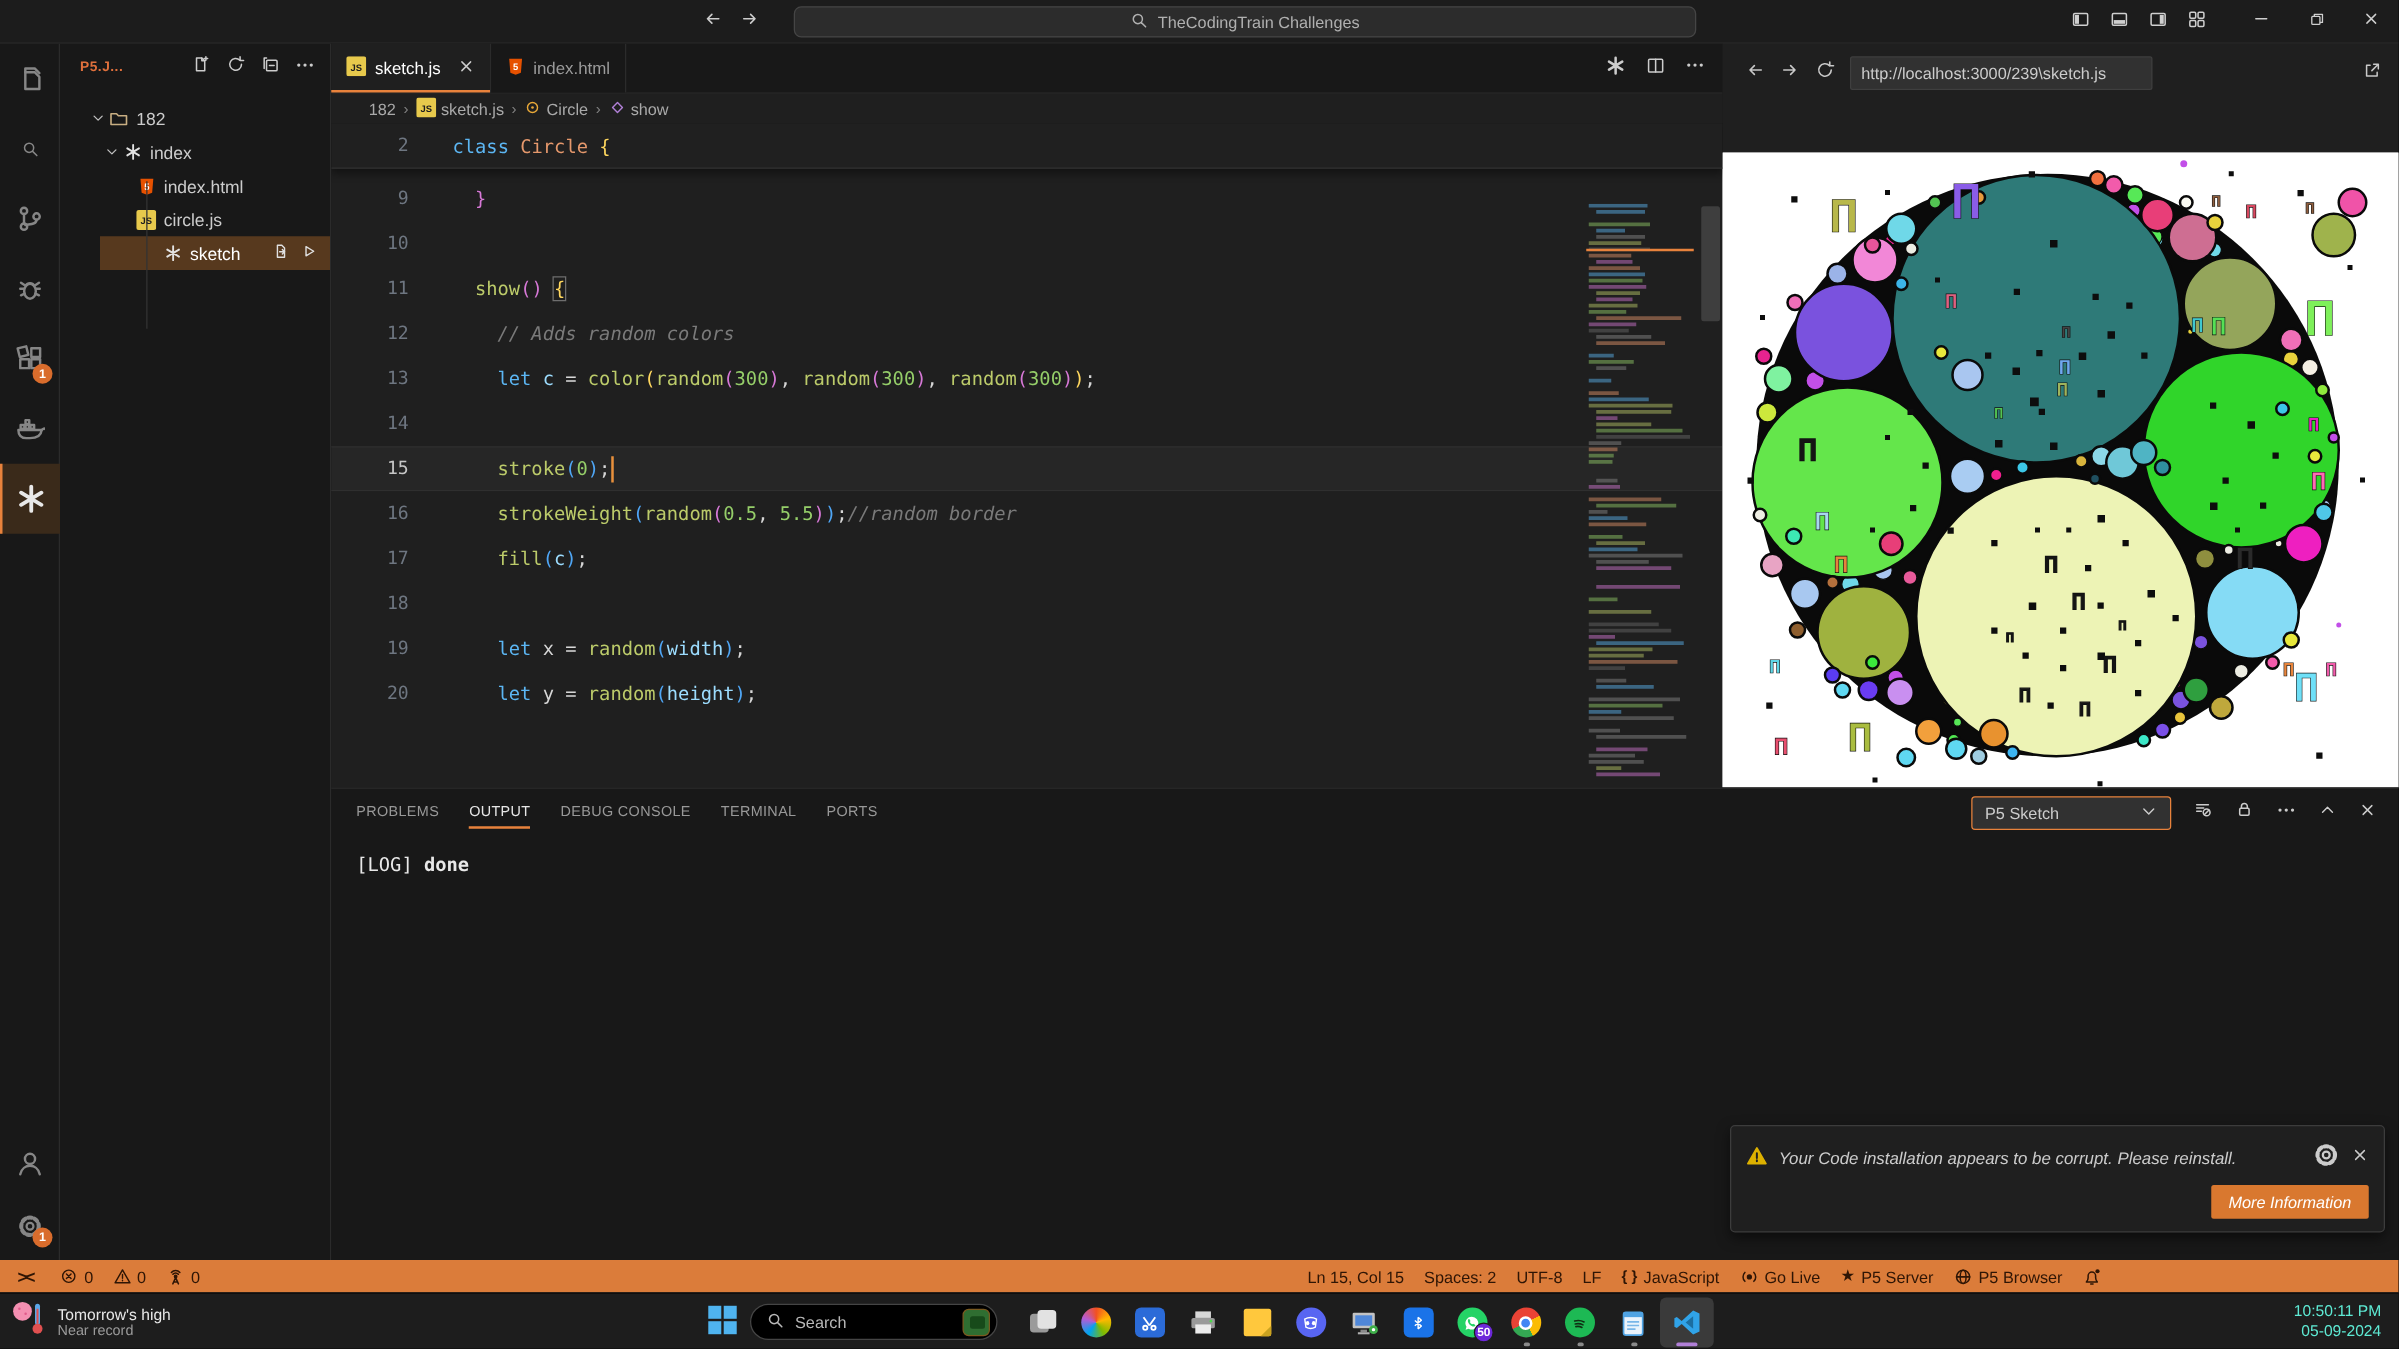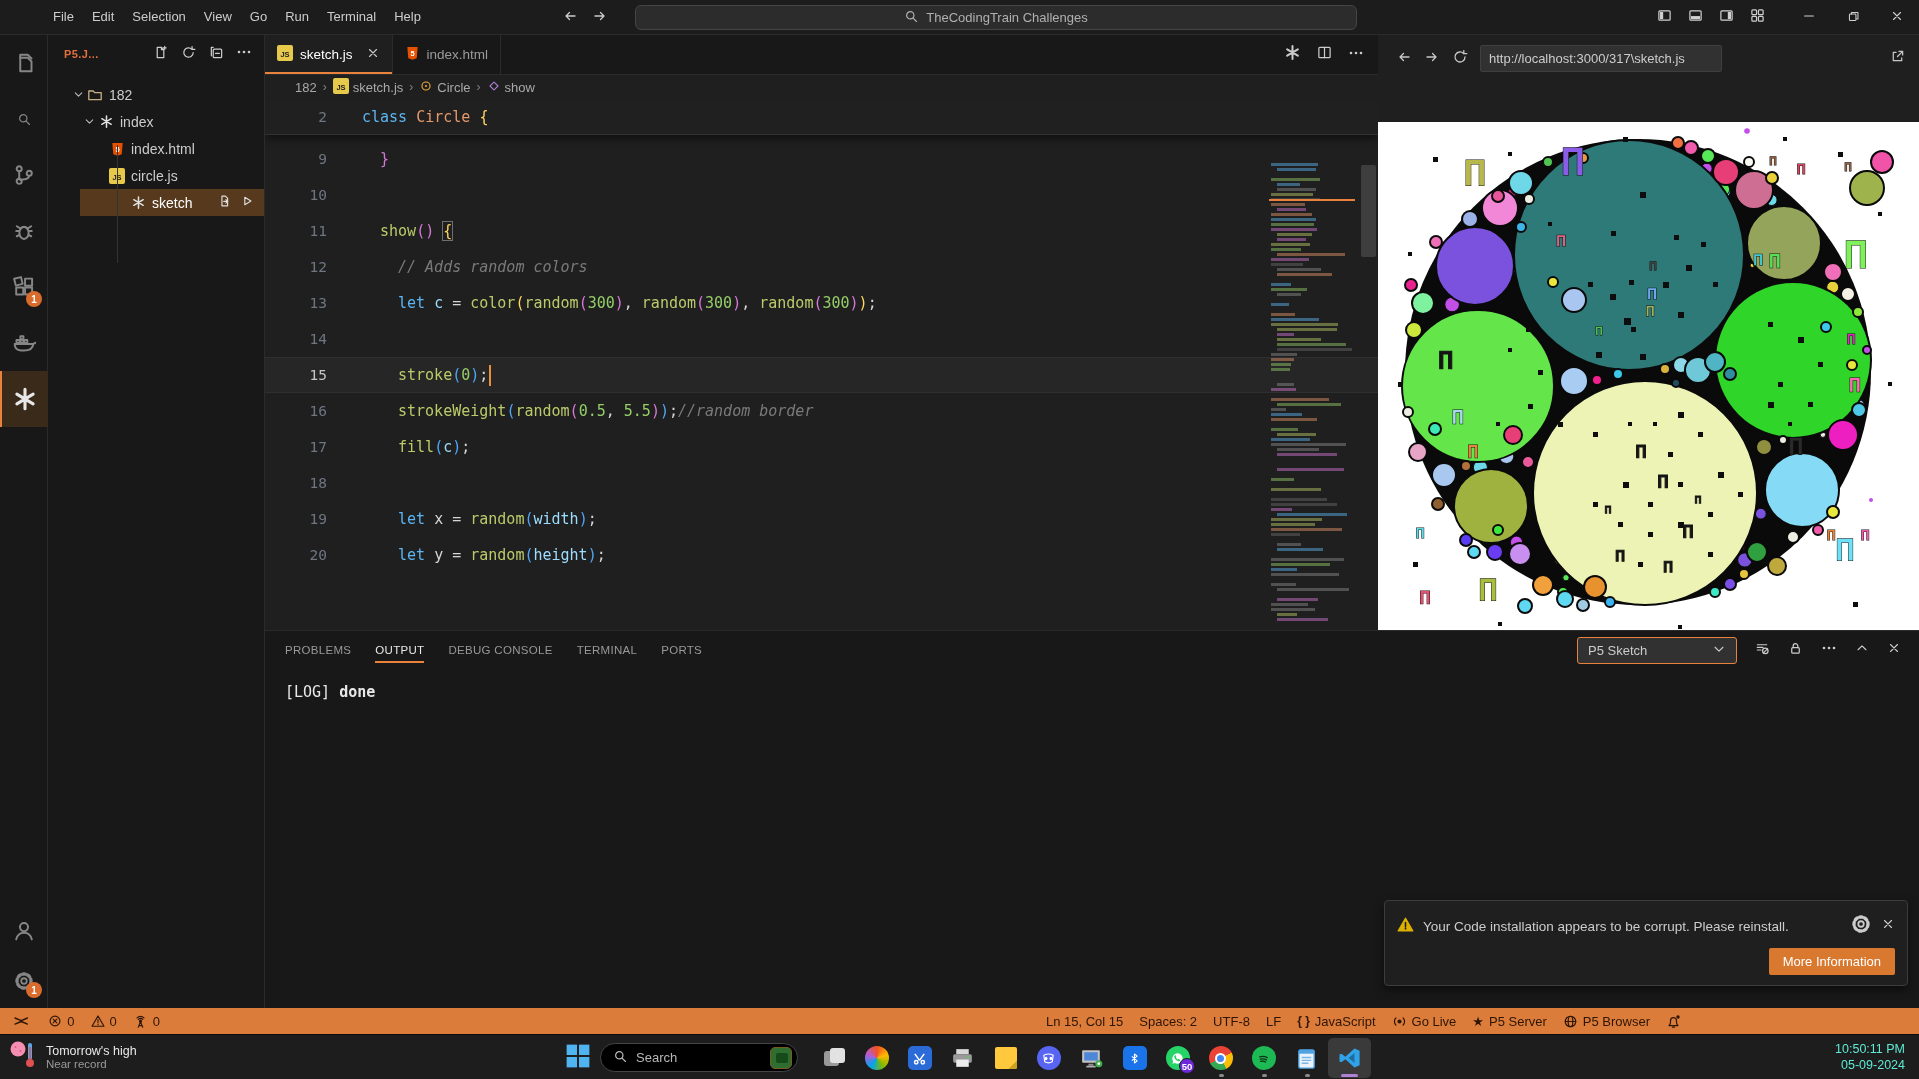--- a/index.html
+++ b/index.html
@@ -86,21 +86,21 @@
   .ptab { font-size:11.5px; letter-spacing:.3px; color:#989898; margin-right:24px; position:relative; line-height:37px; }
   .ptab.active { color:#e7e7e7; }
   .ptab.active::after { content:""; position:absolute; left:0; right:0; bottom:6px; height:1.5px; background:#e8823c; }
   #panel-actions { margin-left:auto; display:flex; align-items:center; gap:18px; padding-right:18px; color:#cccccc; }
   #p5-select { width:160px; height:27px; background:#313131; border:1px solid #e8823c; border-radius:3px; color:#cccccc; font-size:13px; display:flex; align-items:center; padding:0 10px; }
   #p5-select .sel-chev { margin-left:auto; }
   #panel-log { font-family:"DejaVu Sans Mono",monospace; font-size:15px; color:#e8e8e8; padding:14px 0 0 20px; }
   #panel-log b { font-weight:bold; }
 
   
-  #notification { position:absolute; left:1384px; top:900px; width:524px; height:86px; background:#1f1f1f; border:1px solid #3c3c3c; border-radius:4px; box-shadow:0 4px 10px rgba(0,0,0,.5); z-index:20; }
+  #notification { position:absolute; left:1384px; top:900px; width:524px; height:86px; background:#1f1f1f; border:1px solid #3c3c3c; border-radius:4px; box-shadow:0 4px 10px rgba(0,0,0,.5); z-index:20;font-style:italic; }
   #notif-row { display:flex; align-items:center; gap:9px; padding:12px 12px 0 12px; }
   #notif-msg { color:#cccccc; font-size:13.5px; flex:1; }
   #notif-row .n-ico { color:#cccccc; }
   #notif-btn { position:absolute; right:12px; bottom:10px; background:#d9782f; color:#ffffff; font-size:13px; padding:6px 14px; border-radius:2px; }
 
   
   #statusbar { position:absolute; left:0; top:1008px; width:1919px; height:26px; background:#db7c3a; color:#2e1505; font-size:13px; display:flex; align-items:center; }
   .sb-left { display:flex; align-items:center; gap:4px; margin-left:10px; }
   .sb-right { position:absolute; right:230px; display:flex; align-items:center; height:26px; }
   .sb-item { display:flex; align-items:center; gap:5px; padding:0 8px; height:26px; }
@@ -139,30 +139,20 @@
   .tb-wa { position:relative; width:24px; height:24px; border-radius:50%; background:#25d366; display:flex; align-items:center; justify-content:center; }
   .tb-spotify { width:24px; height:24px; border-radius:50%; background:#1db954; display:flex; align-items:center; justify-content:center; }
 </style>
 </head>
 <body>
 
 <div id="root">
 
   <header id="titlebar">
     <span id="vscode-logo"></span>
-    <nav id="menus">
-        <span class="menu-item">File</span>
-        <span class="menu-item">Edit</span>
-        <span class="menu-item">Selection</span>
-        <span class="menu-item">View</span>
-        <span class="menu-item">Go</span>
-        <span class="menu-item">Run</span>
-        <span class="menu-item">Terminal</span>
-        <span class="menu-item">Help</span>
-      </nav>
     <span class="nav-arrows">
       <span><i><svg width="16" height="16" viewBox="0 0 16 16" fill="none" stroke="currentColor" stroke-width="1.3" stroke-linecap="round" stroke-linejoin="round">
               <path d="M13 8H4M7.5 4.5L4 8l3.5 3.5"></path>
             </svg></i></span>
       <span><i><svg width="16" height="16" viewBox="0 0 16 16" fill="none" stroke="currentColor" stroke-width="1.3" stroke-linecap="round" stroke-linejoin="round">
               <path d="M3 8h9M8.5 4.5L12 8l-3.5 3.5"></path>
             </svg></i></span>
     </span>
     <div id="title-search">
       <i><svg width="15" height="15" viewBox="0 0 16 16" fill="none" stroke="currentColor" stroke-width="1.3" stroke-linecap="round" stroke-linejoin="round">
@@ -622,21 +612,21 @@
       <span><i><svg width="16" height="16" viewBox="0 0 16 16" fill="none" stroke="currentColor" stroke-width="1.3" stroke-linecap="round" stroke-linejoin="round">
               <path d="M13 8H4M7.5 4.5L4 8l3.5 3.5"></path>
             </svg></i></span>
       <span><i><svg width="16" height="16" viewBox="0 0 16 16" fill="none" stroke="currentColor" stroke-width="1.3" stroke-linecap="round" stroke-linejoin="round">
               <path d="M3 8h9M8.5 4.5L12 8l-3.5 3.5"></path>
             </svg></i></span>
       <span><i><svg width="16" height="16" viewBox="0 0 16 16" fill="none" stroke="currentColor" stroke-width="1.3" stroke-linecap="round" stroke-linejoin="round">
               <path d="M13 8a5 5 0 1 1-1.4-3.5"></path>
               <path d="M11.8 1.6v3h3"></path>
             </svg></i></span>
-      <span id="br-url">http://localhost:3000/317\sketch.js</span>
+      <span id="br-url">http://localhost:3000/239\sketch.js</span>
       <span id="br-ext"><i><svg width="15" height="15" viewBox="0 0 16 16" fill="none" stroke="currentColor" stroke-width="1.3" stroke-linecap="round" stroke-linejoin="round">
               <path d="M6.5 3.5h-3v9h9v-3"></path>
               <path d="M9.5 2.5H13.5V6.5M13 3L8 8"></path>
             </svg></i></span>
     </div>
     <div id="br-content"><svg width="541" height="508" viewBox="0 0 541 508" xmlns="http://www.w3.org/2000/svg">
           <rect width="541" height="508" fill="#ffffff"></rect>
           <circle cx="260" cy="250" r="233" fill="#0a0a0a"></circle>
           <circle cx="219.9" cy="76.6" r="4.2" fill="#a9c6f0" stroke="#0a0a0a" stroke-width="1"></circle>
           <circle cx="374.3" cy="143.3" r="2.2" fill="#e8d23c" stroke="#0a0a0a" stroke-width="1"></circle>

